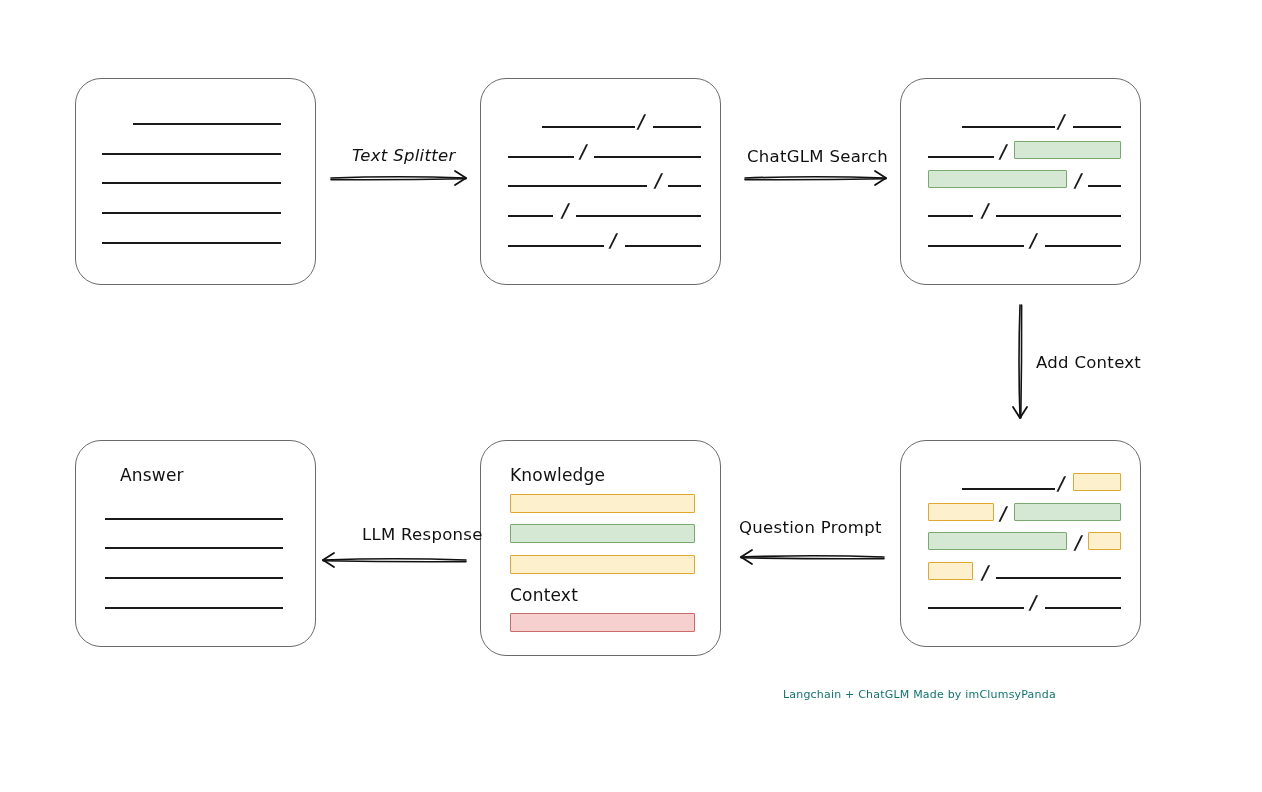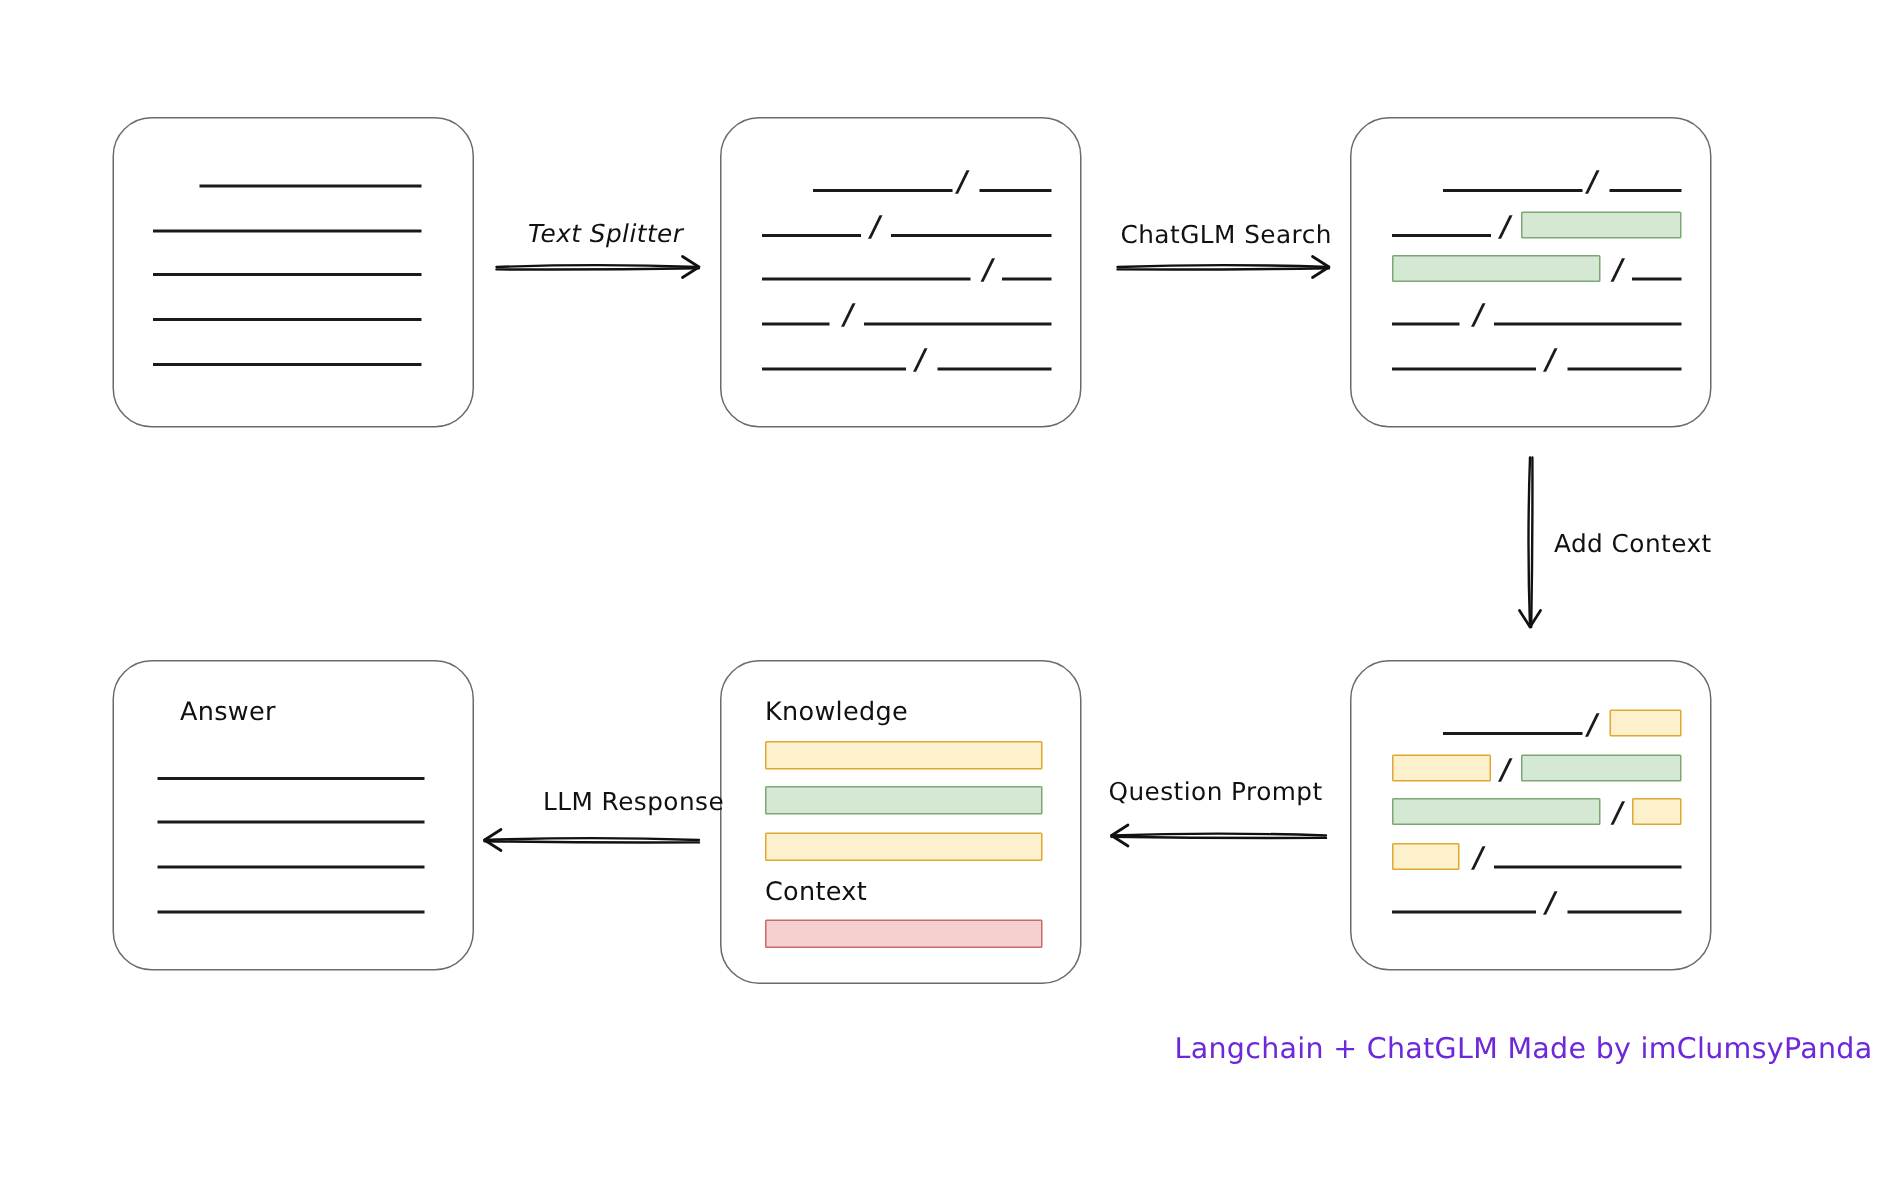--- a/index.html
+++ b/index.html
@@ -68,23 +68,23 @@
   .arrow-label {
     position: absolute;
     color: #111;
     font-family: "DejaVu Sans", sans-serif;
     font-size: 16.5px;
     letter-spacing: 0.3px;
     white-space: nowrap;
   }
   .footer-text {
     position: absolute;
-    color: #6d28d9;
+    color: #0f766e;
     font-family: "DejaVu Sans", sans-serif;
-    font-size: 19px;
+    font-size: 11px;
     letter-spacing: 0.2px;
     white-space: nowrap;
   }
   .arrow-svg {
     position: absolute;
     overflow: visible;
   }
 </style>
 </head>
 <body>

